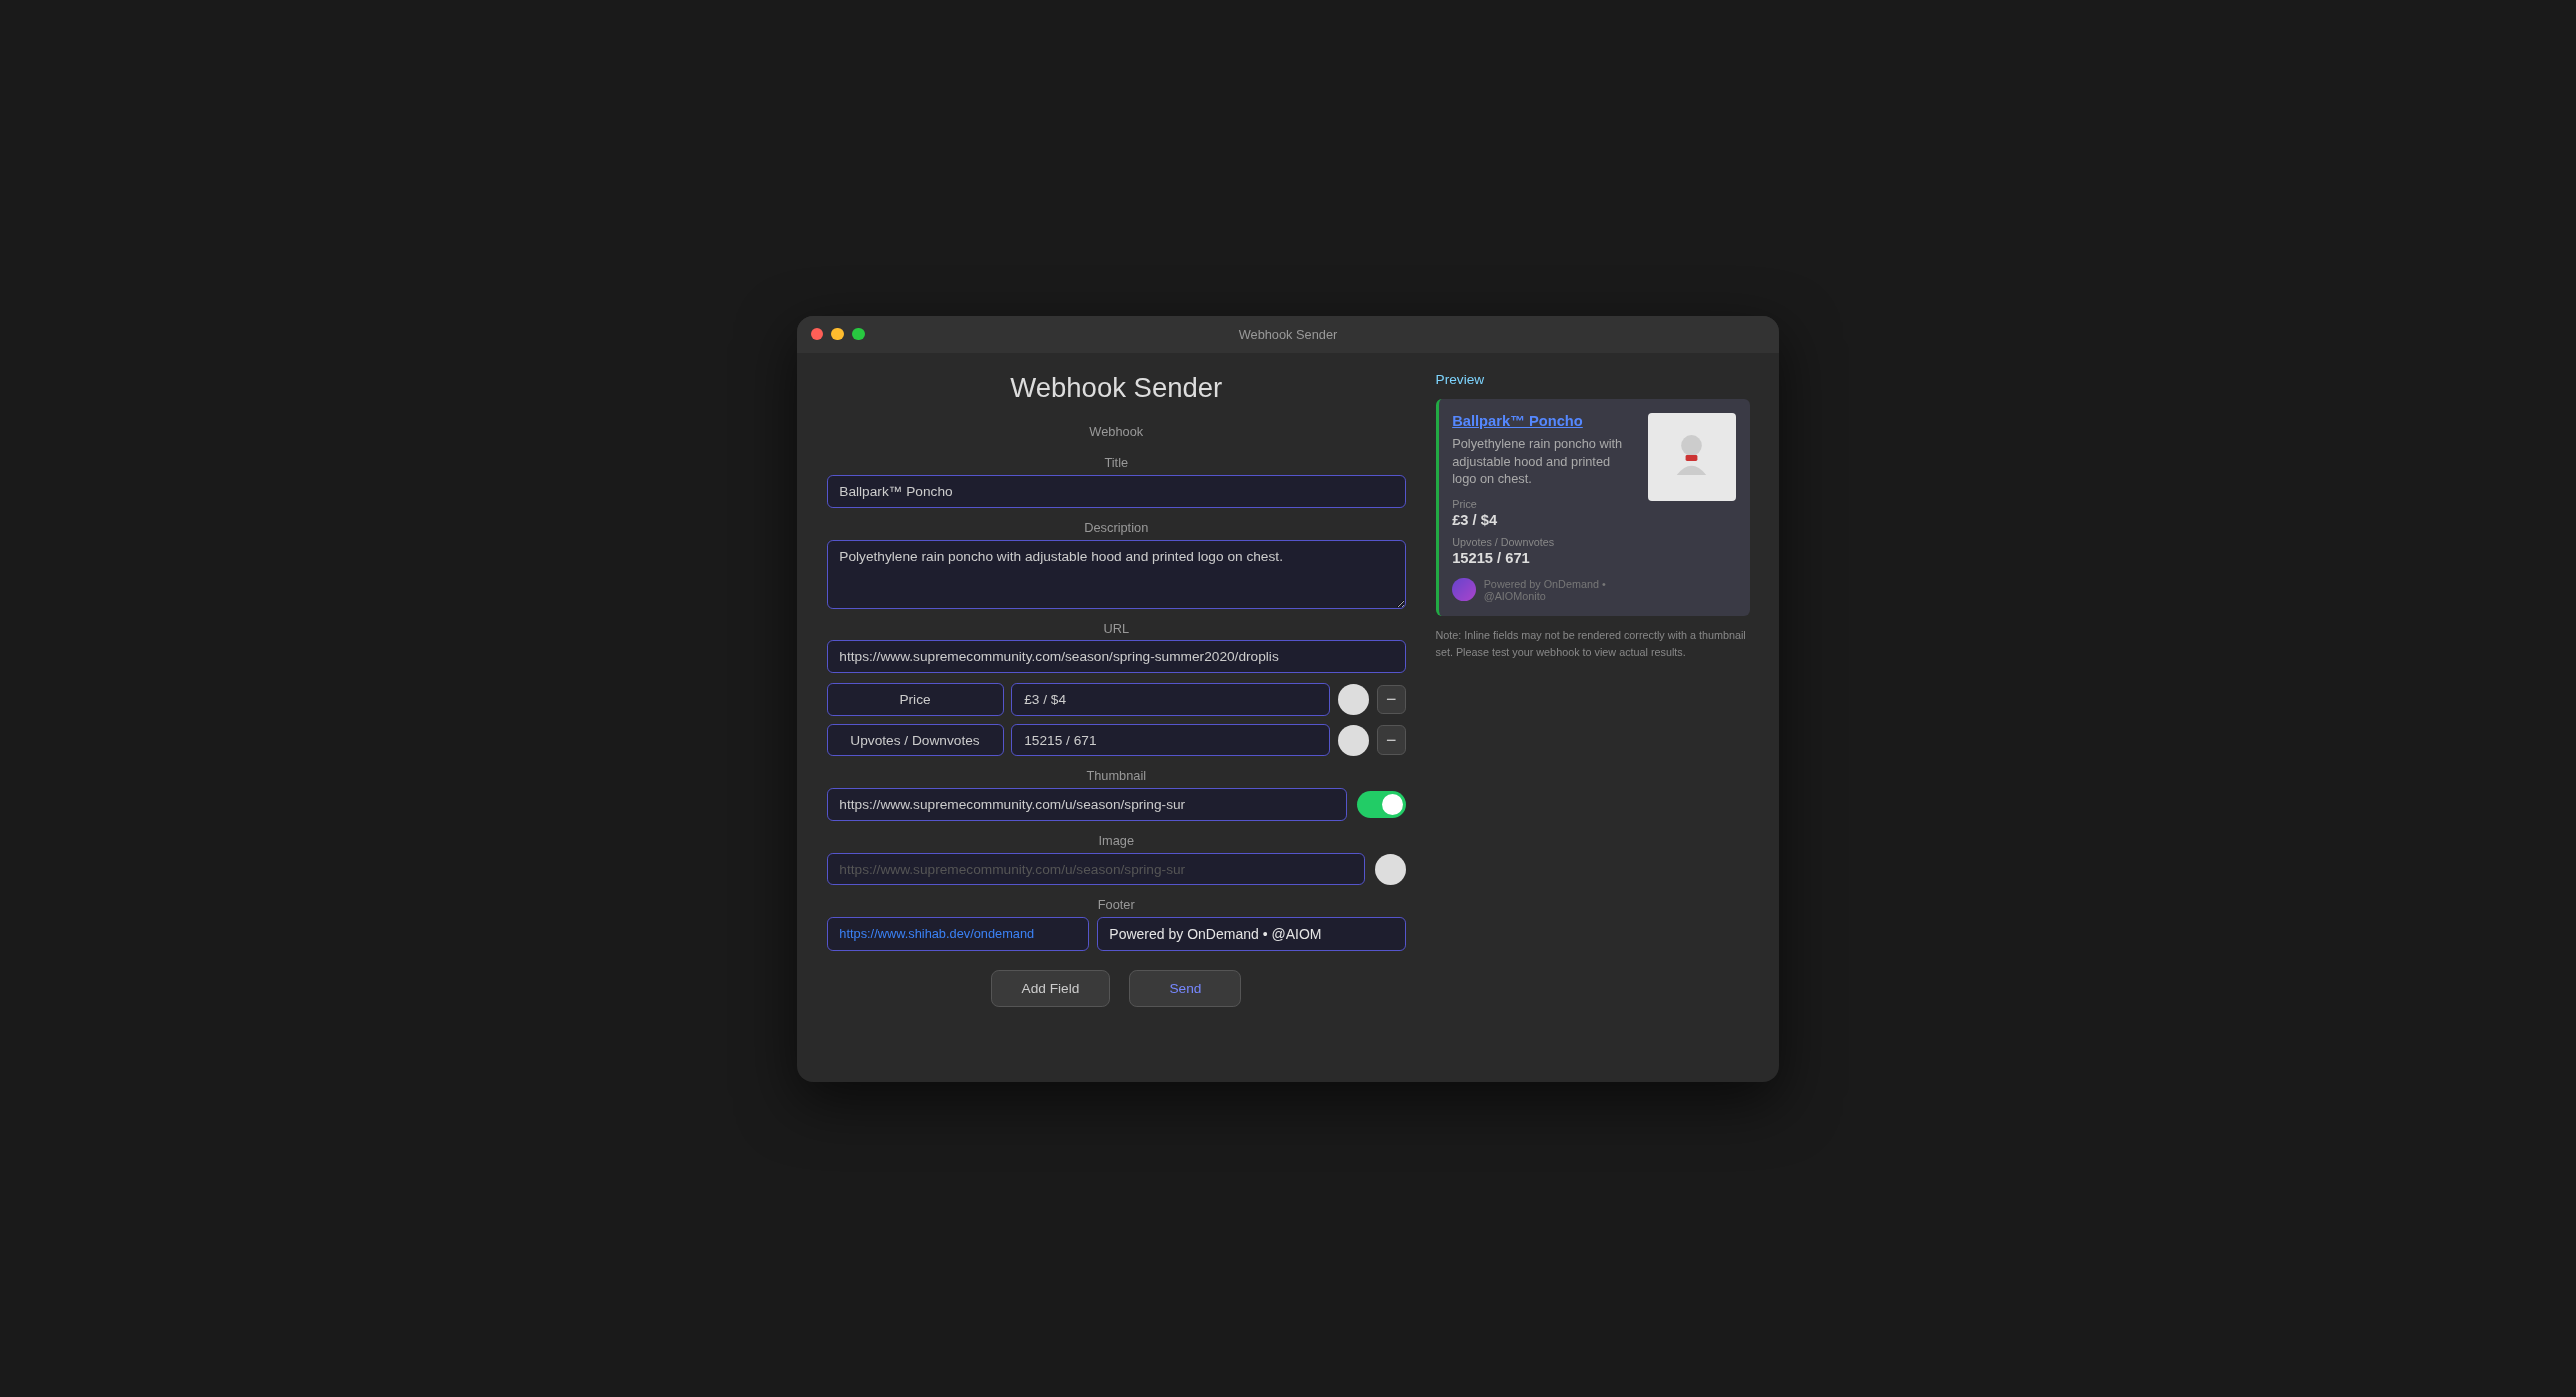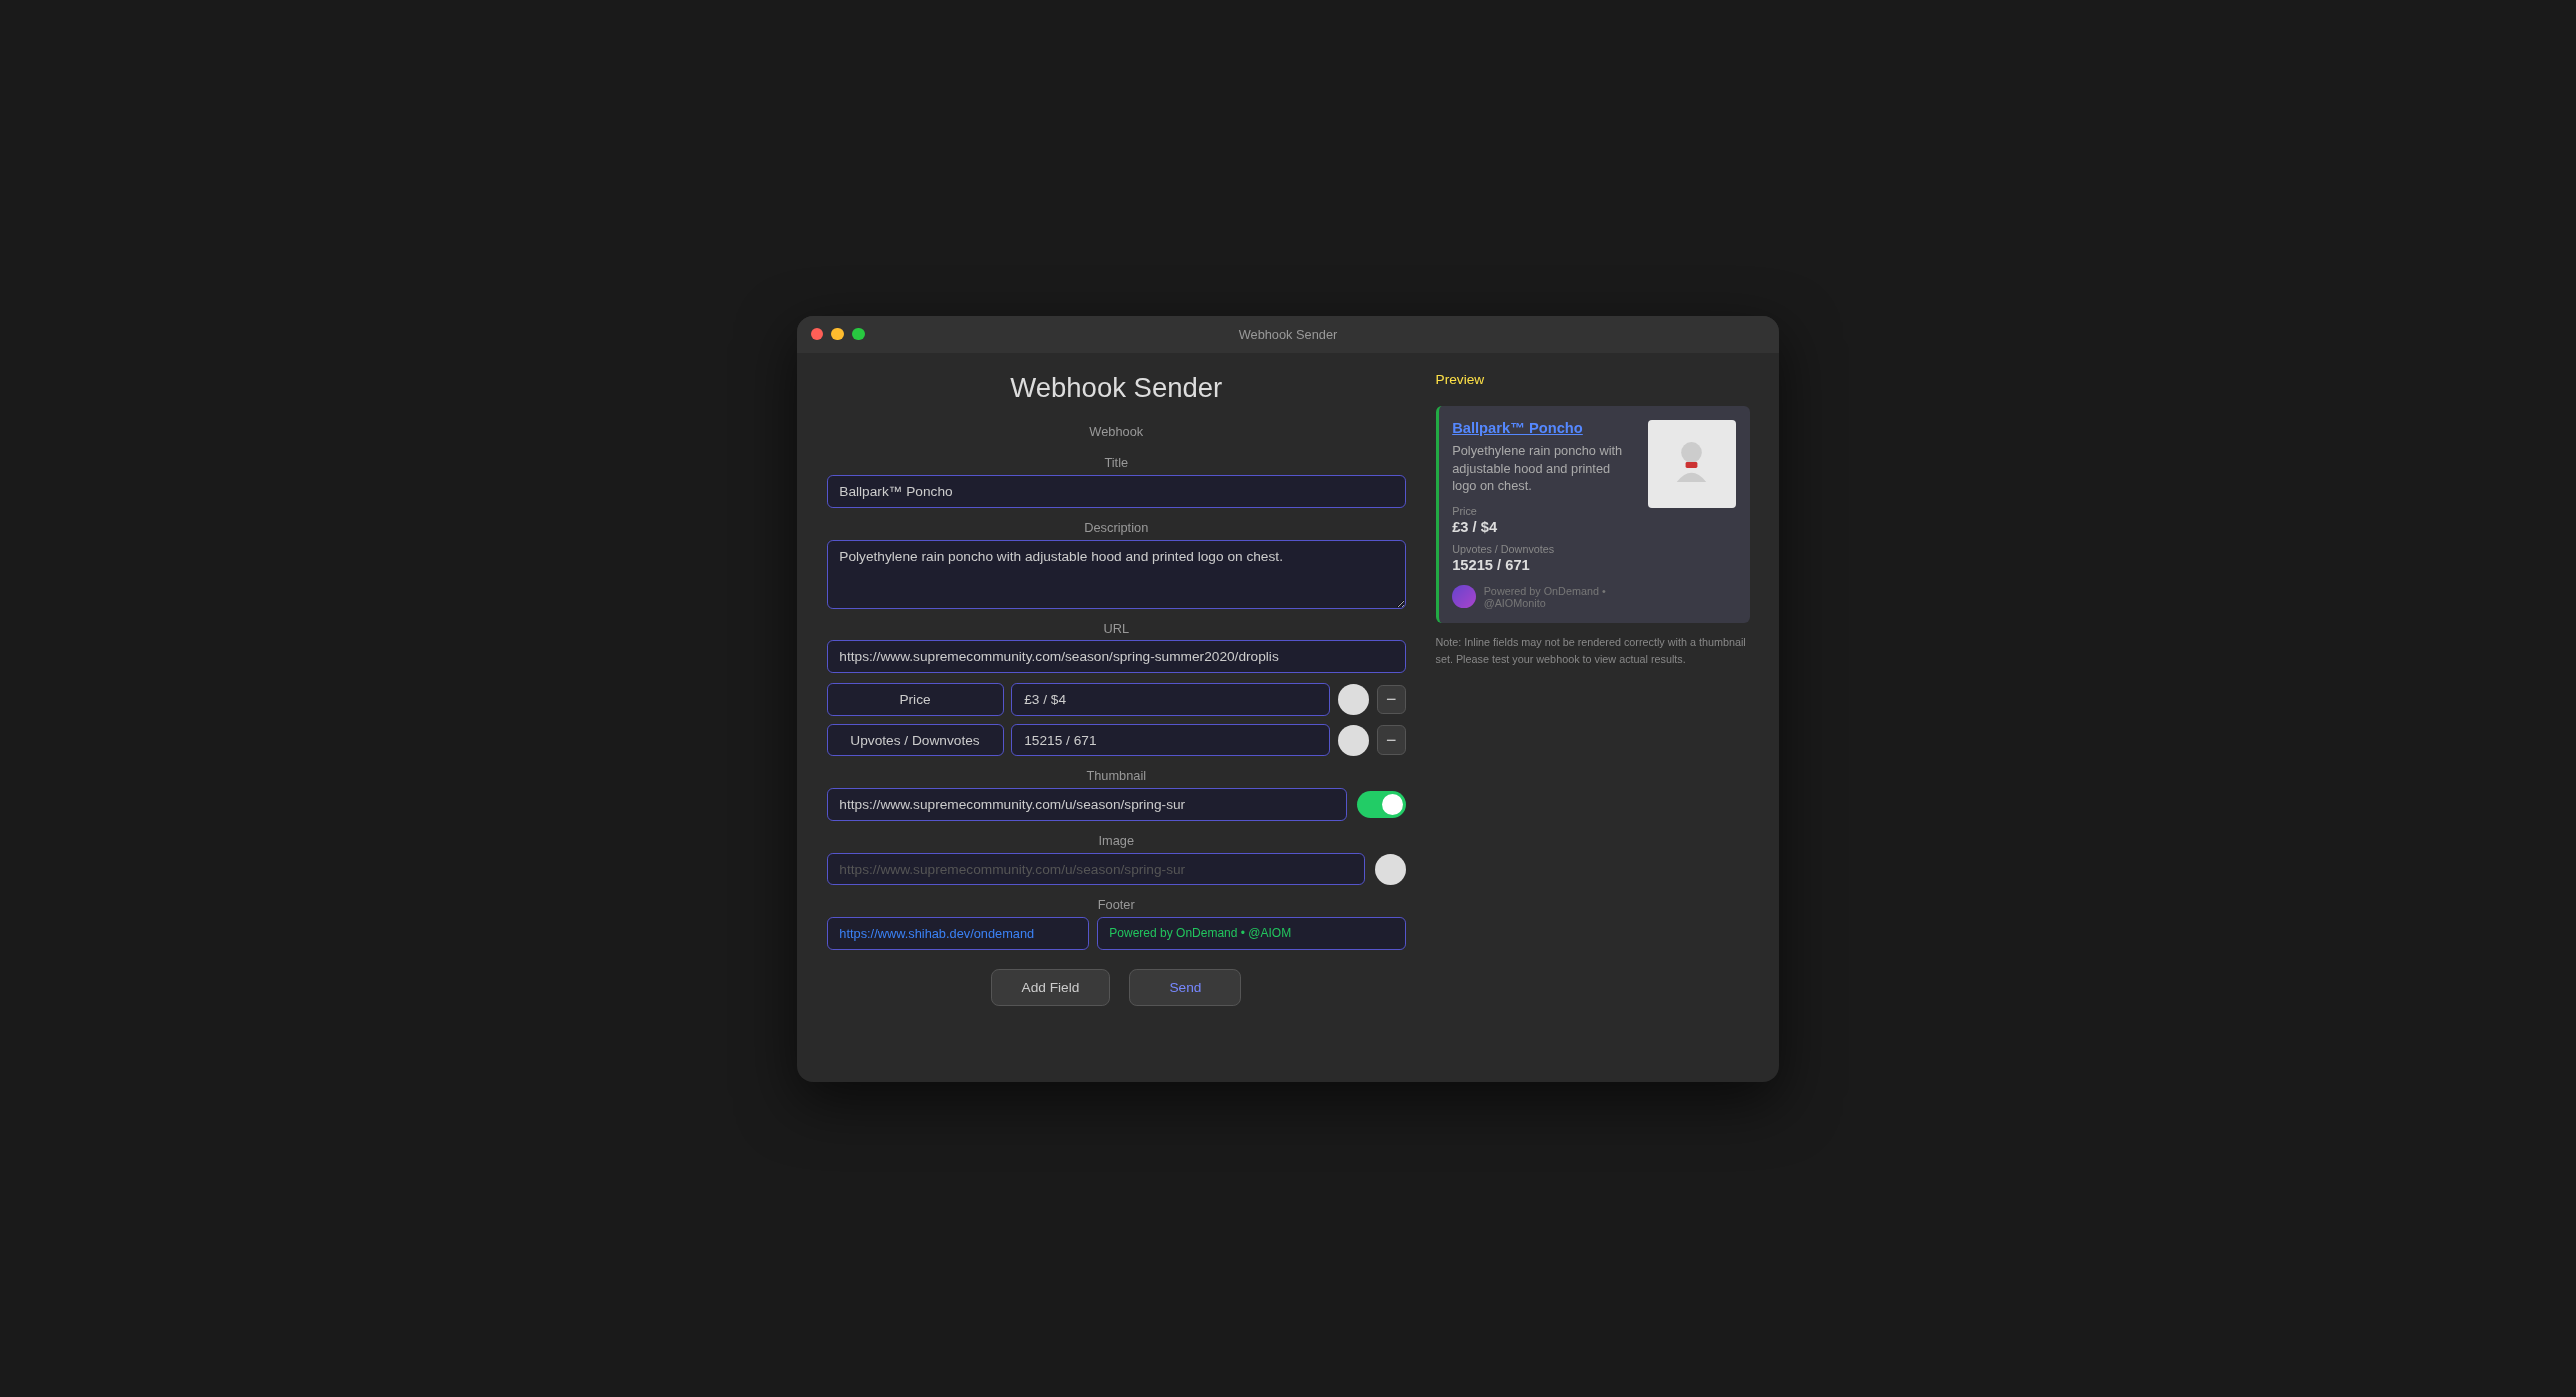--- a/index.html
+++ b/index.html
@@ -186,22 +186,22 @@
       font-size: 12.8px;
       color: #3b82f6;
       outline: none;
     }
     .footer-text {
       flex: 1.2;
       background: #1e1e2e;
       border: 1.5px solid #5555cc;
       border-radius: 5.9px;
       padding: 7.9px 11.8px;
-      font-size: 12px;
-      color: #22c55e;
+      font-size: 14px;
+      color: #e5e5e5;
       outline: none;
     }
     .action-buttons {
       display: flex;
       justify-content: center;
       gap: 19.6px;
       margin-top: 19.6px;
     }
     .btn-add {
       background: #3a3a3a;
@@ -222,22 +222,22 @@
       cursor: pointer;
     }
     .right-panel {
       width: 314px;
       flex-shrink: 0;
       display: flex;
       flex-direction: column;
     }
     .preview-label {
       font-size: 13.7px;
-      color: #fde047;
-      margin-bottom: 19px;
+      color: #7dd3fc;
+      margin-bottom: 12px;
     }
     .preview-card {
       background: #3a3a45;
       border-radius: 5.9px;
       border-left: 3.9px solid #22aa44;
       padding: 13.7px;
       display: flex;
       gap: 11.8px;
       flex: 0 0 auto;
     }

